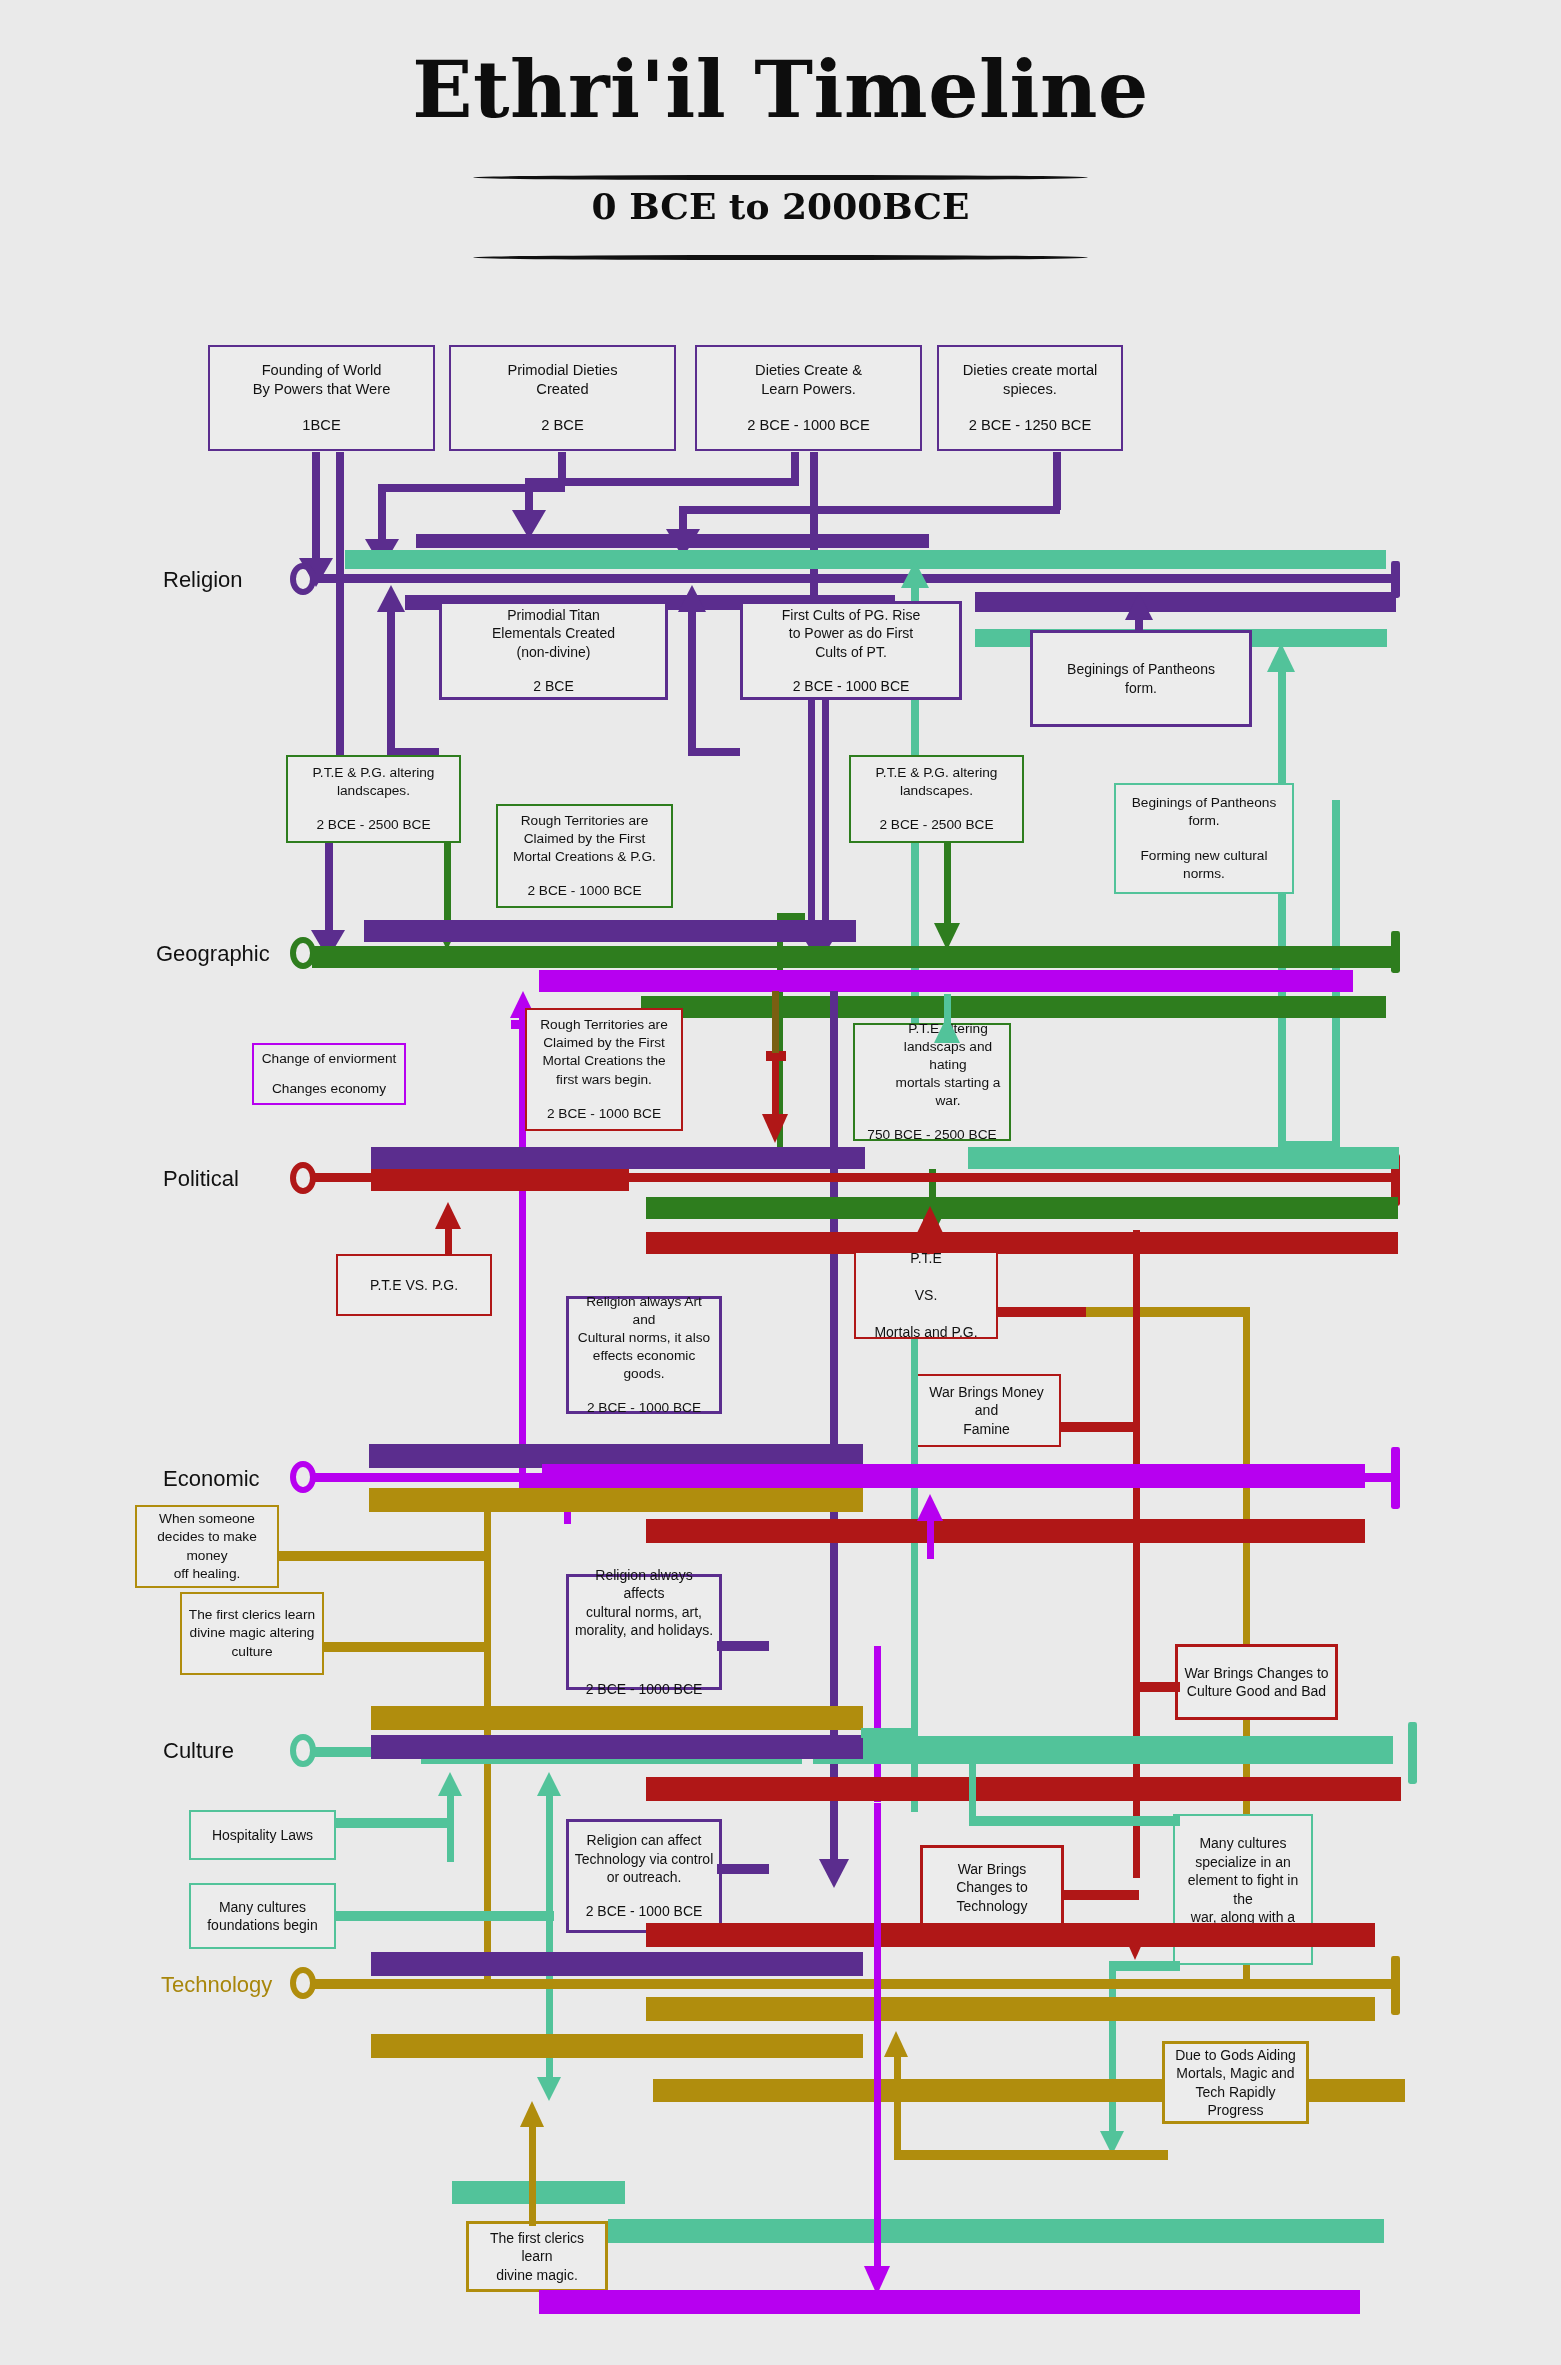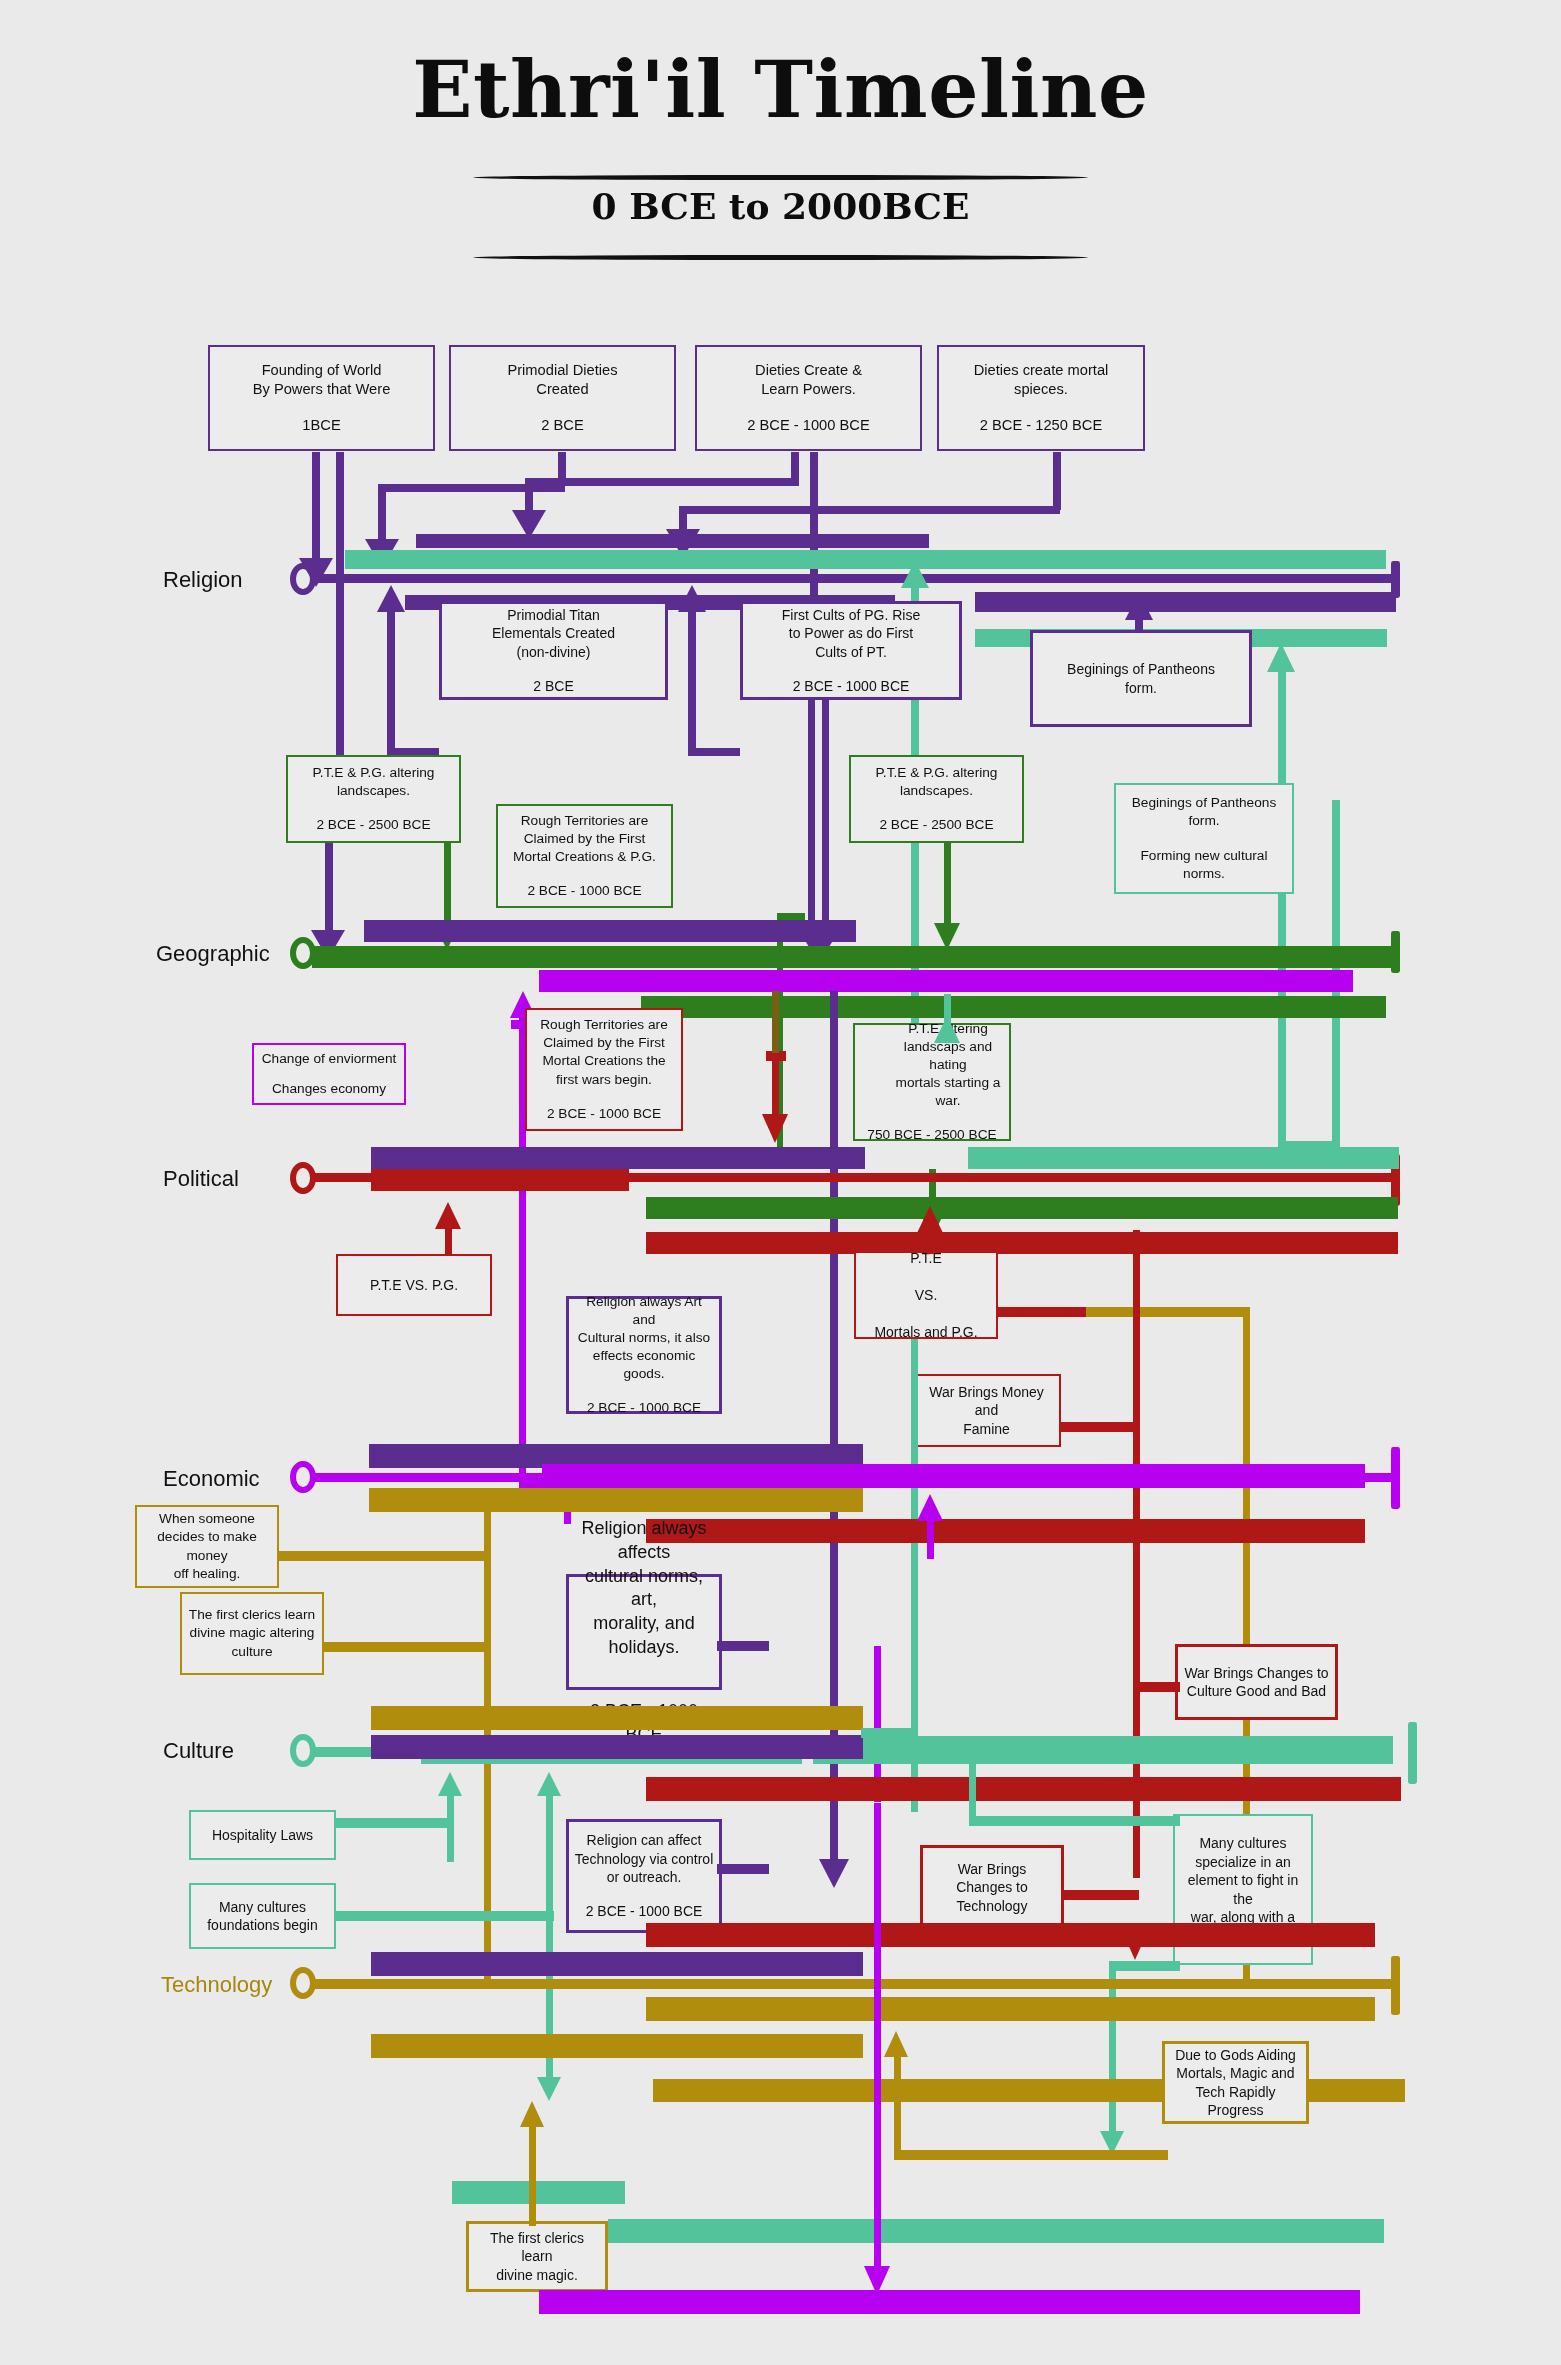--- a/index.html
+++ b/index.html
@@ -60,21 +60,21 @@
   <div class="node two" style="left:449px;top:345px;width:227px;height:106px;border:2.8px solid #5b2d8e;font-size:14.7px;">
     <span class="ttl" style="white-space: pre-line;">Primodial Dieties
 Created</span>
     <span class="dt" style="white-space: pre-line;">2 BCE</span>
   </div>
   <div class="node two" style="left:695px;top:345px;width:227px;height:106px;border:2.8px solid #5b2d8e;font-size:14.7px;">
     <span class="ttl" style="white-space: pre-line;">Dieties Create &amp;
 Learn Powers.</span>
     <span class="dt" style="white-space: pre-line;">2 BCE - 1000 BCE</span>
   </div>
-  <div class="node two" style="left:937px;top:345px;width:208px;height:106px;border:2.8px solid #5b2d8e;font-size:14.7px;">
+  <div class="node two" style="left:937px;top:345px;width:186px;height:106px;border:2.8px solid #5b2d8e;font-size:14.7px;">
     <span class="ttl" style="white-space: pre-line;">Dieties create mortal
 spieces.</span>
     <span class="dt" style="white-space: pre-line;">2 BCE - 1250 BCE</span>
   </div>
 
   <div class="vline" style="left:312px;top:452px;width:7.6px;height:114px;background:#5b2d8e;"></div>
   <div class="ahead" style="left:299px;top:558px;border-left:17px solid transparent;border-right:17px solid transparent;border-top:29px solid #5b2d8e;"></div>
 
   <div class="vline" style="left:336px;top:452px;width:7.6px;height:345px;background:#5b2d8e;"></div>
   <div class="hline" style="left:326px;top:795px;width:19px;height:7.6px;background:#5b2d8e;transform:skewX(-22deg);"></div>
@@ -292,21 +292,21 @@
   <div class="vline" style="left:484px;top:1507px;width:6.6px;height:478px;background:#b08d0d;"></div>
   <div class="hline" style="left:413px;top:1551px;width:76px;height:10.4px;background:#b08d0d;"></div>
 
   <div class="node" style="left:180px;top:1592px;width:144px;height:83px;border:2.8px solid #b08d0d;font-size:13.7px;">
     <span class="ttl" style="white-space: pre-line;">The first clerics learn
 divine magic altering
 culture</span>
   </div>
   <div class="hline" style="left:322px;top:1642px;width:168px;height:10.4px;background:#b08d0d;"></div>
 
-  <div class="node two" style="left:566px;top:1574px;width:156px;height:116px;border:3.3px solid #5b2d8e;font-size:18px;gap:24px;">
+  <div class="node two" style="left:566px;top:1574px;width:156px;height:116px;border:3.3px solid #5b2d8e;font-size:14px;gap:24px;">
     <span class="ttl" style="white-space: pre-line;">Religion always affects
 cultural norms, art,
 morality, and holidays.</span>
     <span class="dt" style="white-space: pre-line;">2 BCE - 1000 BCE</span>
   </div>
   <div class="hline" style="left:717px;top:1641px;width:52px;height:10.4px;background:#5b2d8e;"></div>
 
   <div class="vline" style="left:927px;top:1516px;width:6.6px;height:43px;background:#b700f0;"></div>
   <div class="ahead" style="left:917px;top:1494px;border-left:13.2px solid transparent;border-right:13.2px solid transparent;border-bottom:27.4px solid #b700f0;"></div>
   <div class="vline" style="left:874px;top:1646px;width:6.6px;height:156px;background:#b700f0;"></div>

